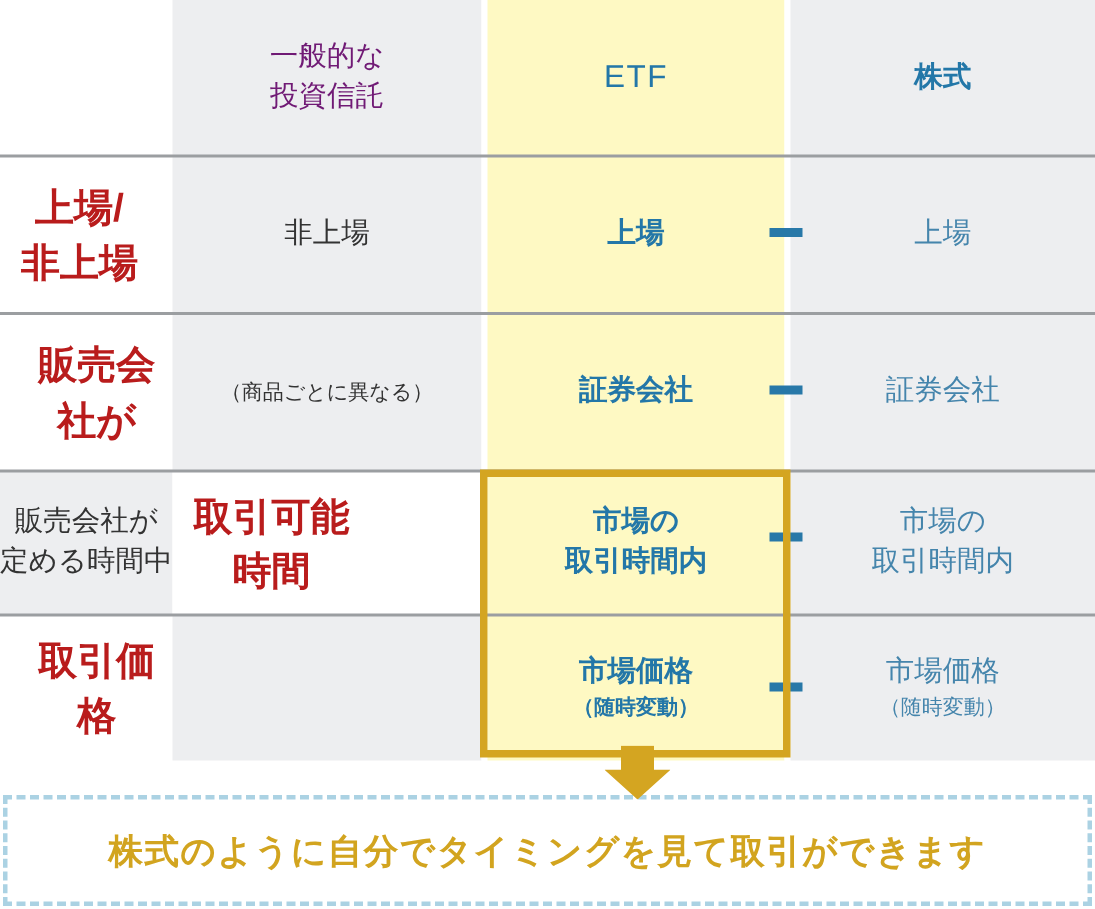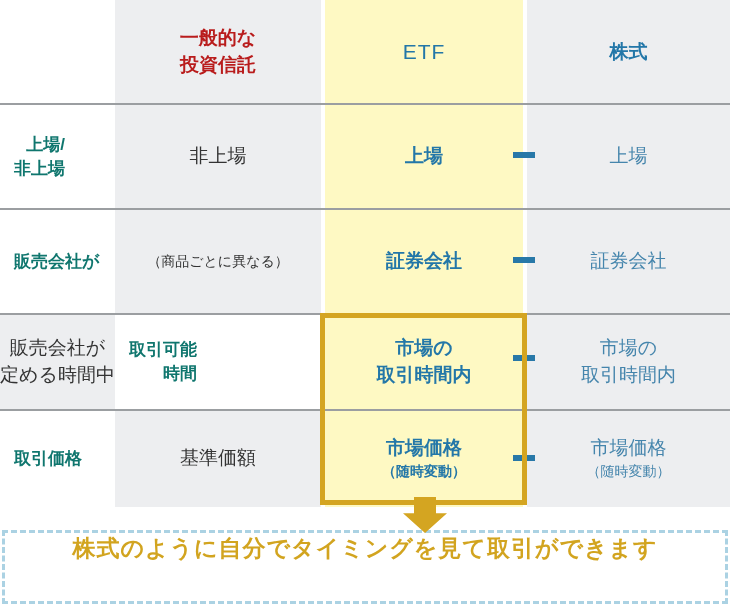--- a/index.html
+++ b/index.html
@@ -27,34 +27,34 @@
     display: flex;
     flex-direction: column;
     align-items: center;
     justify-content: center;
     text-align: center;
     white-space: pre-line;
     line-height: 1.4;
   }
   .cell.c-label {
     align-items: flex-start;
-    text-align: right;
+    text-align: center;
     padding-left: 14px;
     background: #ffffff;
     font-weight: 700;
-    color: #0f766e;
-    font-size: 17px;
+    color: #b91c1c;
+    font-size: 26px;
   }
   .cell.c-gray { background: #edeef0; }
   .cell.c-blue { background: #fef9c3; }
   .cell.c-spacer { background: #ffffff; }
 
   .hdr-mf {
-    font-weight: 700;
-    color: #b91c1c;
+    font-weight: 400;
+    color: #701a75;
     font-size: 19px;
   }
   .hdr-etf {
     color: #2377a8;
     font-size: 21px;
     letter-spacing: 1px;
     font-weight: 400;
   }
   .hdr-stock {
     color: #2377a8;
@@ -134,20 +134,21 @@
   
   .callout {
     position: absolute;
     left: 2px;
     top: 530px;
     width: 726px;
     height: 74px;
     border: 3px dashed #abd2e3;
     background: #ffffff;
     display: flex;
+    align-items: center;
     justify-content: center;
     z-index: 2;
   }
   .callout-text {
     color: #d2a41f;
     font-size: 23px;
     font-weight: 700;
     letter-spacing: 1px;
   }
 </style>
@@ -189,21 +190,20 @@
 時間</div>
     <div class="cell c-spacer"></div>
     <div class="cell c-blue val-etf">市場の
 取引時間内</div>
     <div class="cell c-spacer"></div>
     <div class="cell c-gray val-stock">市場の
 取引時間内</div>
 
     <div class="cell c-label">取引価格</div>
     <div class="cell c-gray val-dark">
-      <span>基準価額</span>
     </div>
     <div class="cell c-spacer"></div>
     <div class="cell c-blue val-etf">
       <span>市場価格</span>
       <span class="note">（随時変動）</span>
     </div>
     <div class="cell c-spacer"></div>
     <div class="cell c-gray val-stock">
       <span>市場価格</span>
       <span class="note">（随時変動）</span>

